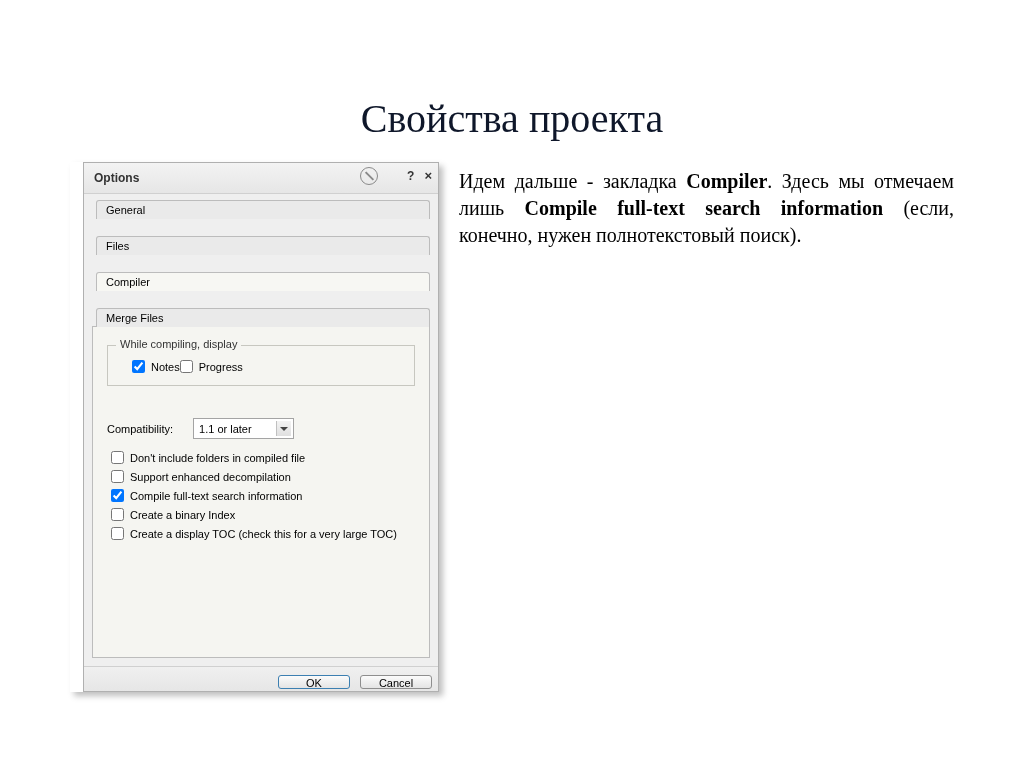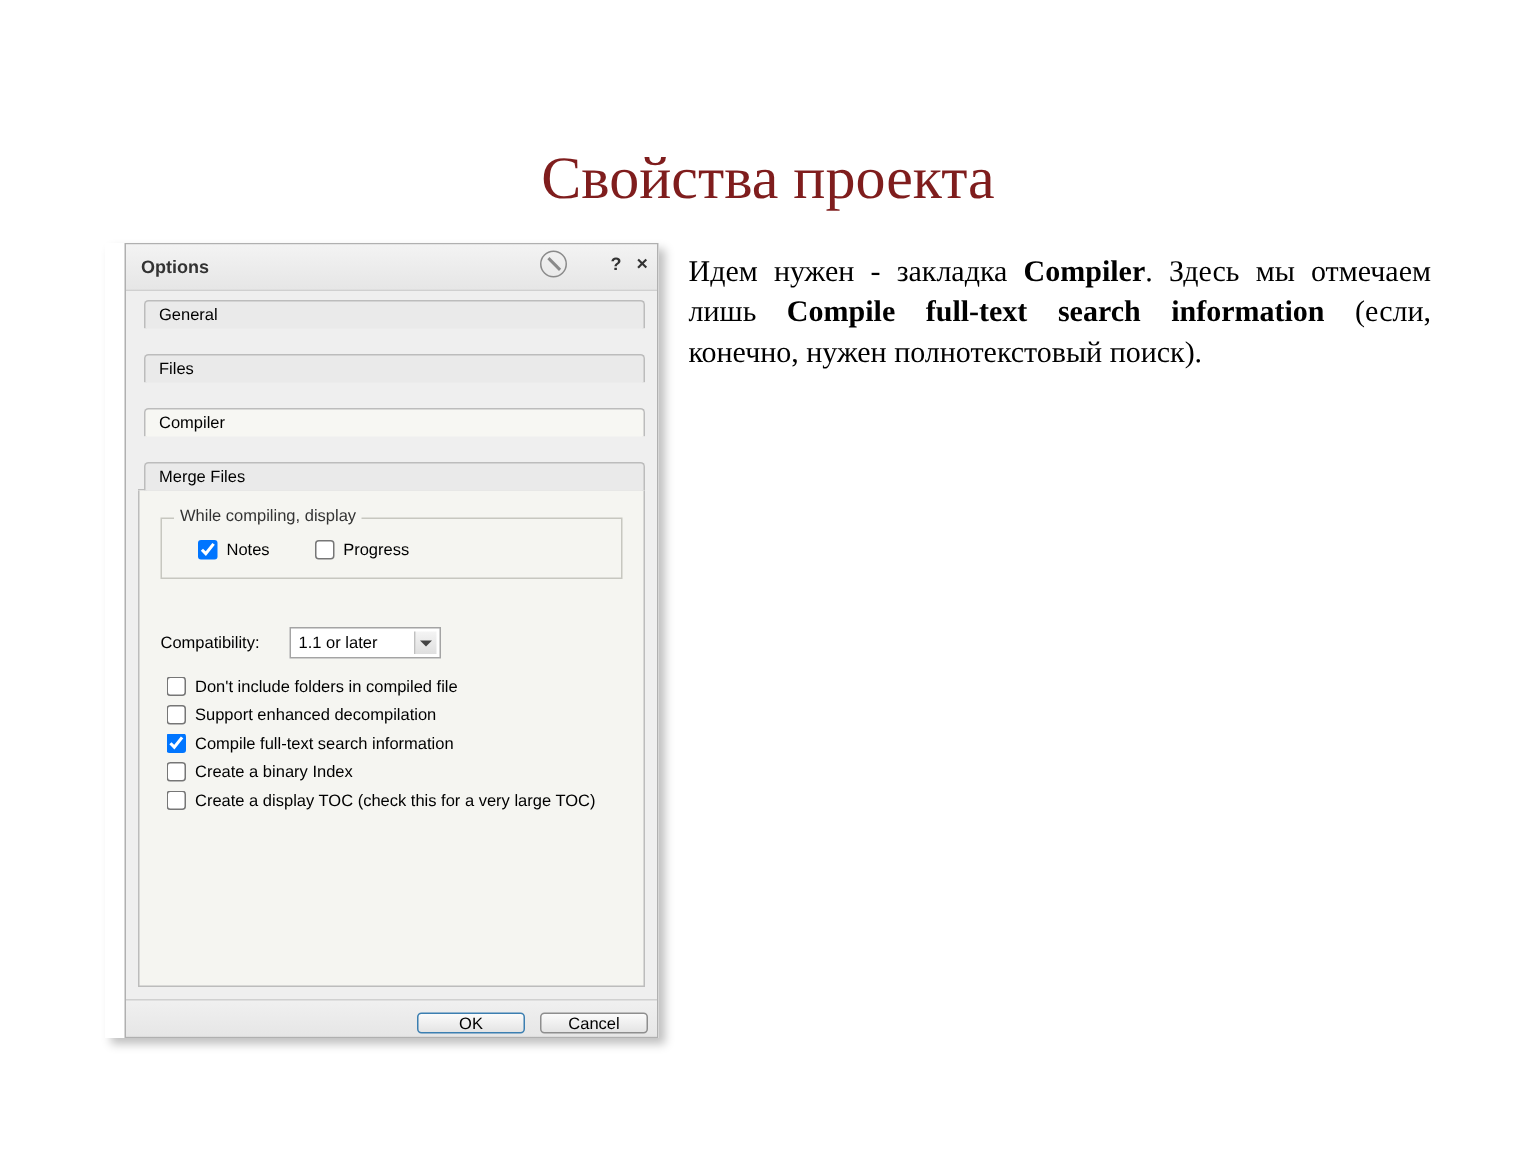--- a/index.html
+++ b/index.html
@@ -9,21 +9,21 @@
     height: 767px;
     background: #ffffff;
     font-family: "Times New Roman", Times, serif;
     color: #000;
   }
   .slide-title {
     text-align: center;
     font-size: 40px;
     font-weight: 400;
     margin-top: 95px;
-    color: #7f1d1d;
+    color: #0f172a;
   }
   .content-row {
     display: flex;
     align-items: flex-start;
     margin-top: 20px;
     padding: 0 70px 0 70px;
   }
   .body-text {
     flex: 1;
     font-size: 20px;
@@ -149,21 +149,20 @@
     position: absolute;
     top: -8px;
     left: 8px;
     background: #f5f5f1;
     padding: 0 4px;
     font-size: 11px;
     color: #333;
   }
   .check-row {
     display: flex;
-    gap: 30px;
     padding-left: 12px;
   }
   .chk {
     display: flex;
     align-items: center;
     gap: 6px;
   }
   .chk input { margin:0; width:13px; height:13px; }
   .opt-row {
     display: flex;
@@ -293,15 +292,15 @@
       </div>
 
       <div class="button-row">
         <button class="btn default">OK</button>
         <button class="btn">Cancel</button>
       </div>
     </div>
   </div>
 
   <div class="body-text">
-    <span>Идем нужен - закладка </span><b>Compiler</b><span>. Здесь мы отмечаем лишь </span><b>Compile full-text search information</b><span> (если, конечно, нужен полнотекстовый поиск).</span>
+    <span>Идем дальше - закладка </span><b>Compiler</b><span>. Здесь мы отмечаем лишь </span><b>Compile full-text search information</b><span> (если, конечно, нужен полнотекстовый поиск).</span>
   </div>
 </div>
 
 </body></html>

